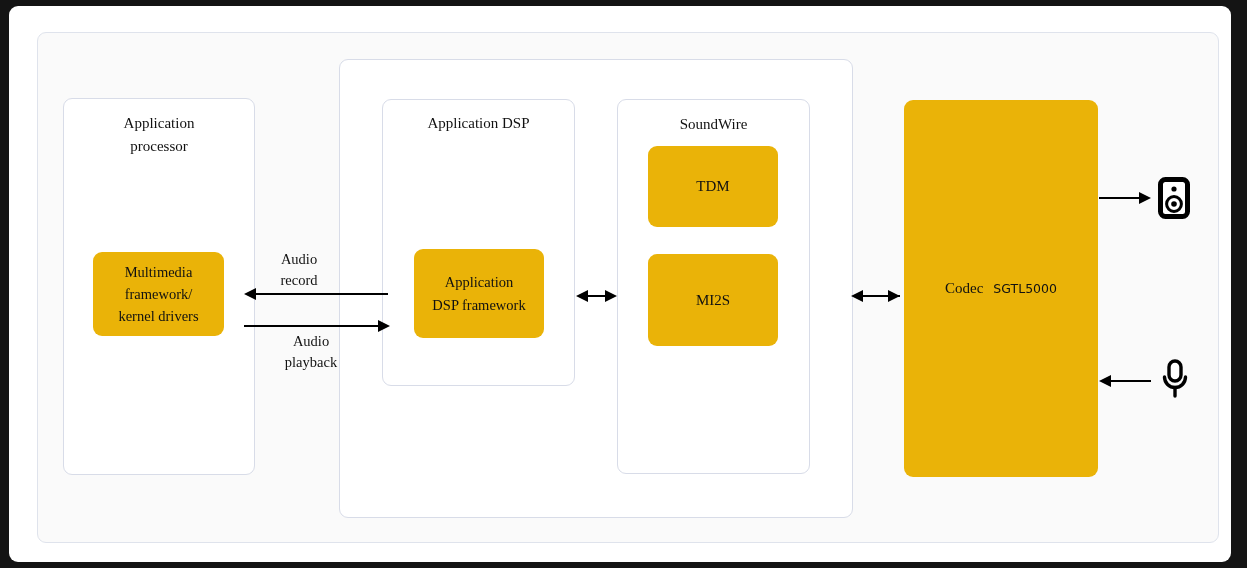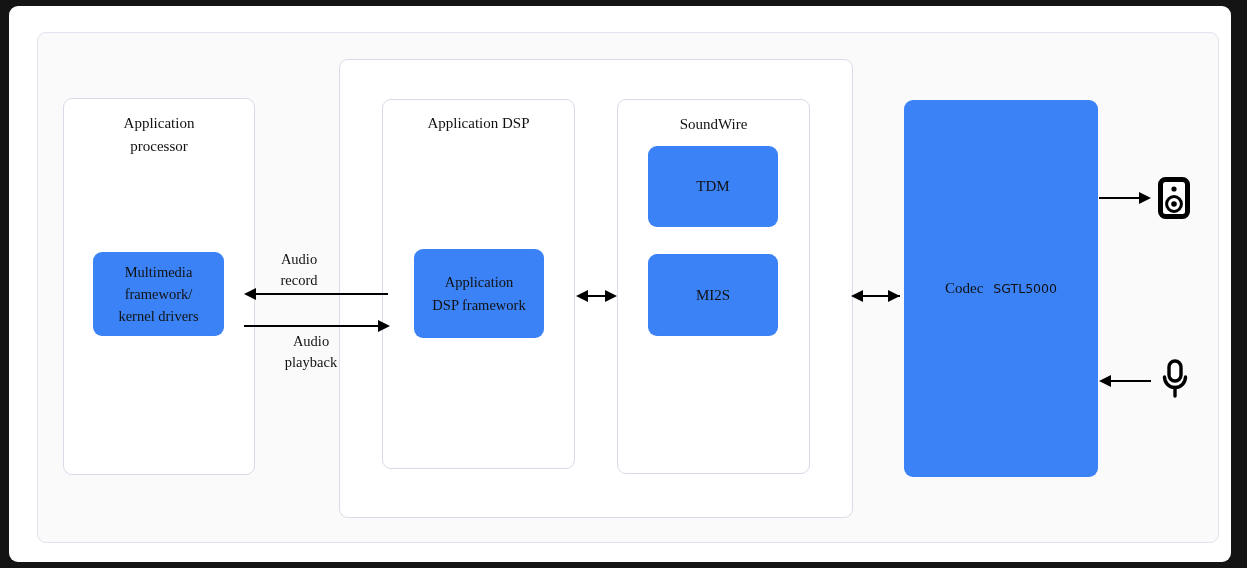--- a/index.html
+++ b/index.html
@@ -50,21 +50,21 @@
     position: absolute;
     background: #ffffff;
     border: 1px solid #d8dce8;
     border-radius: 9px;
     box-sizing: border-box;
   }
 
   
   .block-gray {
     position: absolute;
-    background: #3b82f6;
+    background: #eab308;
     border-radius: 9px;
     box-sizing: border-box;
     display: flex;
     align-items: center;
     justify-content: center;
     text-align: center;
   }
 
   .block-title {
     position: absolute;
@@ -76,38 +76,38 @@
     line-height: 23px;
   }
 
   .label-line {
     display: block;
   }
 
   
   #app-processor { left: 54px;  top: 92px;  width: 192px; height: 377px; }
   #dsp-container { left: 330px; top: 53px;  width: 514px; height: 459px; }
-  #app-dsp       { left: 373px; top: 93px;  width: 193px; height: 370px; }
+  #app-dsp       { left: 373px; top: 93px;  width: 193px; height: 287px; }
   #interfaces    { left: 608px; top: 93px;  width: 193px; height: 375px; }
 
   #app-processor-title { top: 13px; }
   #app-dsp-title       { top: 12px; }
   #interfaces-title    { top: 13px; }
 
   #multimedia-block {
     left: 84px; top: 246px; width: 131px; height: 84px;
     font-size: 14.5px; color: #111; line-height: 22px;
   }
   #dsp-firmware-block {
     left: 405px; top: 243px; width: 130px; height: 89px;
     font-size: 14.5px; color: #111; line-height: 23px;
   }
 
   #tdm-block       { left: 639px; top: 140px; width: 130px; height: 81px; font-size: 15px; color:#111; }
-  #mi2s-block      { left: 639px; top: 248px; width: 130px; height: 82px; font-size: 15px; color:#111; }
+  #mi2s-block      { left: 639px; top: 248px; width: 130px; height: 92px; font-size: 15px; color:#111; }
   #soundwire-block { left: 639px; top: 355px; width: 130px; height: 81px; font-size: 15px; color:#111; }
 
   #codec-block {
     left: 895px; top: 94px; width: 194px; height: 377px;
     gap: 10px;
   }
   #codec-name  { font-size: 15px; color: #111; }
   #codec-part  {
     font-family: "DejaVu Sans", "Liberation Sans", sans-serif;
     font-size: 12.5px;

